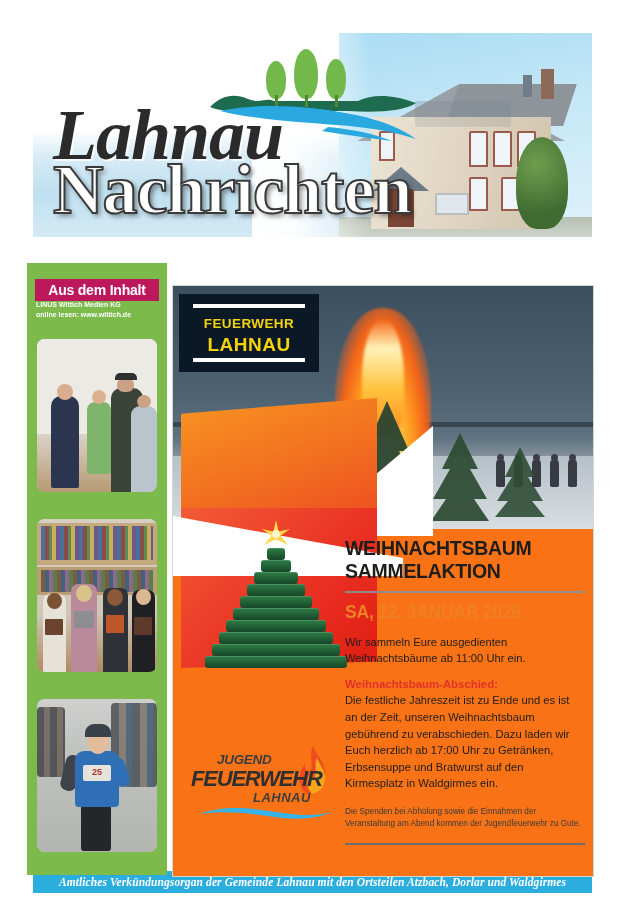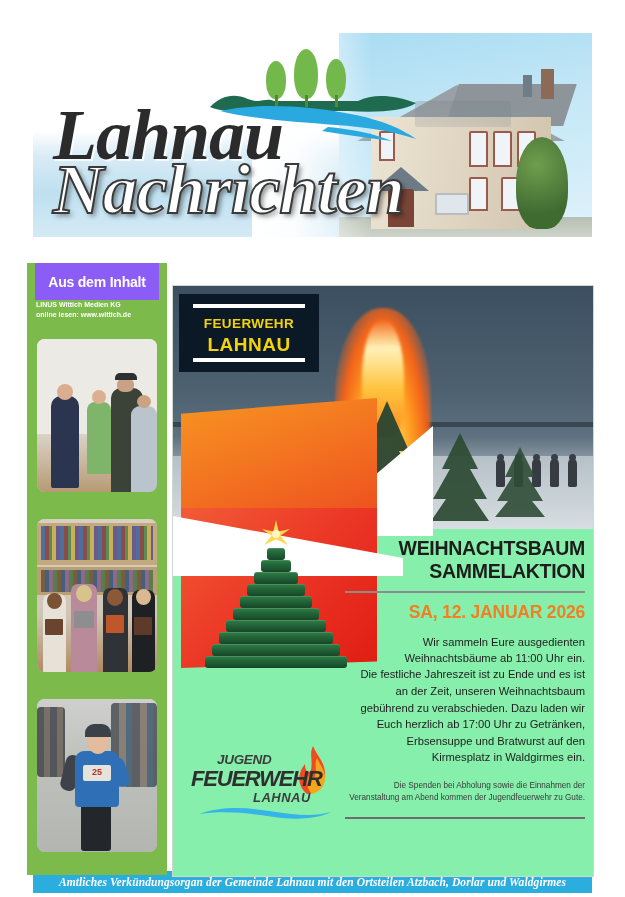--- a/index.html
+++ b/index.html
@@ -35,38 +35,38 @@
   .logo-wrap{position:absolute;left:175px;top:8px;width:215px;height:92px;}
   .lg-hill{position:absolute;left:0;top:46px;width:215px;height:28px;}
   .lg-trees{position:absolute;left:56px;top:4px;width:86px;height:62px;}
   .lg-tree{position:absolute;bottom:8px;border-radius:50% 50% 45% 45%;background:#73b84a;}
   .lg-trunk{position:absolute;bottom:0;width:3px;background:#4e8a33;}
   .lg-river{position:absolute;left:8px;top:60px;width:205px;height:42px;}
 
   .mh-title1{position:absolute;left:20px;top:66px;font-family:"Liberation Serif",serif;font-style:italic;
              font-size:72px;font-weight:700;color:#2b2b2b;letter-spacing:-1px;line-height:1;
              text-shadow:2px 2px 0 rgba(255,255,255,.7);}
-  .mh-title2{position:absolute;left:20px;top:122px;font-family:"Liberation Serif",serif;font-style:italic;
+  .mh-title2{position:absolute;left:20px;top:122px;font-family:"Liberation Serif",serif;
              font-size:70px;font-weight:700;color:#ffffff;letter-spacing:-1px;line-height:1;
              -webkit-text-stroke:2px #3a3a3a;text-shadow:3px 3px 5px rgba(0,0,0,.45);}
   .mh-strap{position:absolute;left:33px;bottom:4px;width:559px;height:22px;background:#2badde;
             display:flex;align-items:center;justify-content:center;}
   .mh-strap span{font-family:"Liberation Serif",serif;font-style:italic;font-weight:700;
                  font-size:11.5px;color:#ffffff;letter-spacing:.1px;white-space:nowrap;}
 
   
   .infobar{position:absolute;left:172px;top:263px;width:420px;height:18px;background:#7cba4c;
            display:flex;align-items:center;color:#fff;font-size:8.5px;font-weight:700;}
   .ib-l{position:absolute;left:9px;}
   .ib-c{position:absolute;left:50%;transform:translateX(-50%);}
   .ib-r{position:absolute;right:9px;}
 
   
   .sidebar{position:absolute;left:27px;top:263px;width:140px;height:612px;background:#7cba4c;}
-  .badge{position:absolute;left:8px;top:0;width:124px;height:37px;background:#8b5cf6;
+  .badge{position:absolute;left:8px;top:16px;width:124px;height:22px;background:#be185d;
          display:flex;align-items:center;justify-content:center;}
   .badge span{color:#fff;font-size:14px;font-weight:700;letter-spacing:-.2px;}
   .sb-cred{position:absolute;left:9px;top:37px;width:124px;color:#ffffff;font-size:7px;font-weight:700;line-height:1.45;}
   .sb-photo{position:absolute;left:10px;width:120px;height:153px;border-radius:8px;overflow:hidden;background:#cfcfcf;}
   .sb-p1{top:76px;}
   .sb-p2{top:256px;}
   .sb-p3{top:436px;}
 
   
   .p1-bg{position:absolute;inset:0;background:linear-gradient(180deg,#e9e7e2 0%,#ded9d0 58%,#b79a74 100%);}
@@ -102,21 +102,21 @@
   .p3-body{position:absolute;left:38px;top:52px;width:44px;height:56px;background:#2f6fb5;border-radius:9px 9px 4px 4px;}
   .p3-head{position:absolute;left:50px;top:30px;width:22px;height:25px;border-radius:50%;background:#e3bb9d;}
   .p3-hat{position:absolute;left:48px;top:25px;width:26px;height:13px;border-radius:9px 9px 0 0;background:#3a4149;}
   .p3-bib{position:absolute;left:46px;top:66px;width:28px;height:16px;background:#e6e3dc;border-radius:2px;}
   .p3-bibn{position:absolute;left:46px;top:67px;width:28px;height:13px;color:#b03428;font-size:9px;font-weight:700;text-align:center;line-height:13px;}
   .p3-legs{position:absolute;left:44px;top:106px;width:30px;height:46px;background:#23262b;border-radius:3px;}
   .p3-armL{position:absolute;left:26px;top:56px;width:16px;height:36px;background:#3d4349;border-radius:7px;transform:rotate(14deg);}
   .p3-armR{position:absolute;left:76px;top:58px;width:14px;height:30px;background:#2f6fb5;border-radius:7px;transform:rotate(-18deg);}
 
   
-  .main{position:absolute;left:172px;top:285px;width:420px;height:590px;background:#86efac;
+  .main{position:absolute;left:172px;top:285px;width:420px;height:590px;background:#f97316;
         border:1px solid #cfd8cf;overflow:hidden;}
 
   .fire-photo{position:absolute;left:0;top:0;width:420px;height:243px;overflow:hidden;
               background:linear-gradient(180deg,#3c4f60 0%,#4e6272 45%,#5d7180 62%,#8d9aa3 72%,#c9d2d8 100%);}
   .fp-horizon{position:absolute;left:0;top:56%;width:100%;height:5px;background:#2d3a44;opacity:.75;}
   .fp-snow{position:absolute;left:0;bottom:0;width:100%;height:30%;background:linear-gradient(180deg,#b5c0c7,#d8dee2);}
   .fp-flame{position:absolute;left:50%;transform:translateX(-50%);bottom:36px;width:96px;height:185px;
             background:radial-gradient(ellipse at 50% 85%,#fff3c4 0%,#ffd24a 22%,#ff9a20 45%,#f2631a 65%,rgba(190,60,15,0) 85%);
             border-radius:48% 48% 40% 40%;filter:blur(1px);}
   .fp-flame2{position:absolute;left:50%;transform:translateX(-50%);bottom:92px;width:42px;height:118px;
@@ -151,21 +151,21 @@
 
   .url-box{position:absolute;left:14px;top:551px;width:138px;height:31px;background:#ee3b33;
            display:flex;align-items:center;justify-content:center;}
   .url-box span{color:#ffffff;font-size:10px;font-weight:700;}
 
   .fw-plate{position:absolute;left:6px;top:8px;width:140px;height:78px;background:#0b1826;}
   .fw-bar{position:absolute;left:14px;width:112px;height:4px;background:#ffffff;}
   .fw-t1{position:absolute;left:0;top:22px;width:100%;text-align:center;color:#f2d20c;font-size:13.5px;font-weight:700;letter-spacing:.4px;}
   .fw-t2{position:absolute;left:0;top:40px;width:100%;text-align:center;color:#f2d20c;font-size:19px;font-weight:700;letter-spacing:.5px;}
 
-  .article{position:absolute;left:172px;top:247px;width:230px;text-align:right;}
+  .article{position:absolute;left:172px;top:247px;width:230px;}
   .a-head{font-size:19.5px;font-weight:700;color:#1d1d1b;line-height:1.17;letter-spacing:-.3px;}
   .a-rule{margin:8px 0 9px 0;height:2px;background:#8c8c8c;}
   .a-date{font-size:17.5px;font-weight:700;color:#ef8024;letter-spacing:-.2px;margin-bottom:5px;}
   .a-lead{font-size:11.2px;color:#1d1d1b;line-height:1.42;margin-top:12px;}
   .a-sub{font-size:11.4px;font-weight:700;color:#e1312b;margin-top:12px;margin-bottom:2px;}
   .a-body{font-size:11.2px;color:#1d1d1b;line-height:1.48;}
   .a-fine{margin-top:14px;font-size:8.2px;color:#3a3a3a;line-height:1.5;}
   .a-endrule{margin-top:12px;height:2px;background:#6e6e6e;}
 </style>
 </head>
@@ -381,18 +381,19 @@
   </div>
 
   <div class="article" style="left:345px;top:537px;width:240px;">
     <div class="a-head">
       <div>WEIHNACHTSBAUM</div>
       <div>SAMMELAKTION</div>
     </div>
     <div class="a-rule"></div>
     <div class="a-date">SA, 12. JANUAR 2026</div>
     <div class="a-lead">Wir sammeln Eure ausgedienten Weihnachtsbäume ab 11:00 Uhr ein.</div>
+    <div class="a-sub">Weihnachtsbaum-Abschied:</div>
     <div class="a-body">Die festliche Jahreszeit ist zu Ende und es ist an der Zeit, unseren Weihnachtsbaum gebührend zu verabschieden. Dazu laden wir Euch herzlich ab 17:00 Uhr zu Getränken, Erbsensuppe und Bratwurst auf den Kirmesplatz in Waldgirmes ein.</div>
     <div class="a-fine">Die Spenden bei Abholung sowie die Einnahmen der Veranstaltung am Abend kommen der Jugendfeuerwehr zu Gute.</div>
     <div class="a-endrule"></div>
   </div>
 
 </div>
 
 </body></html>

